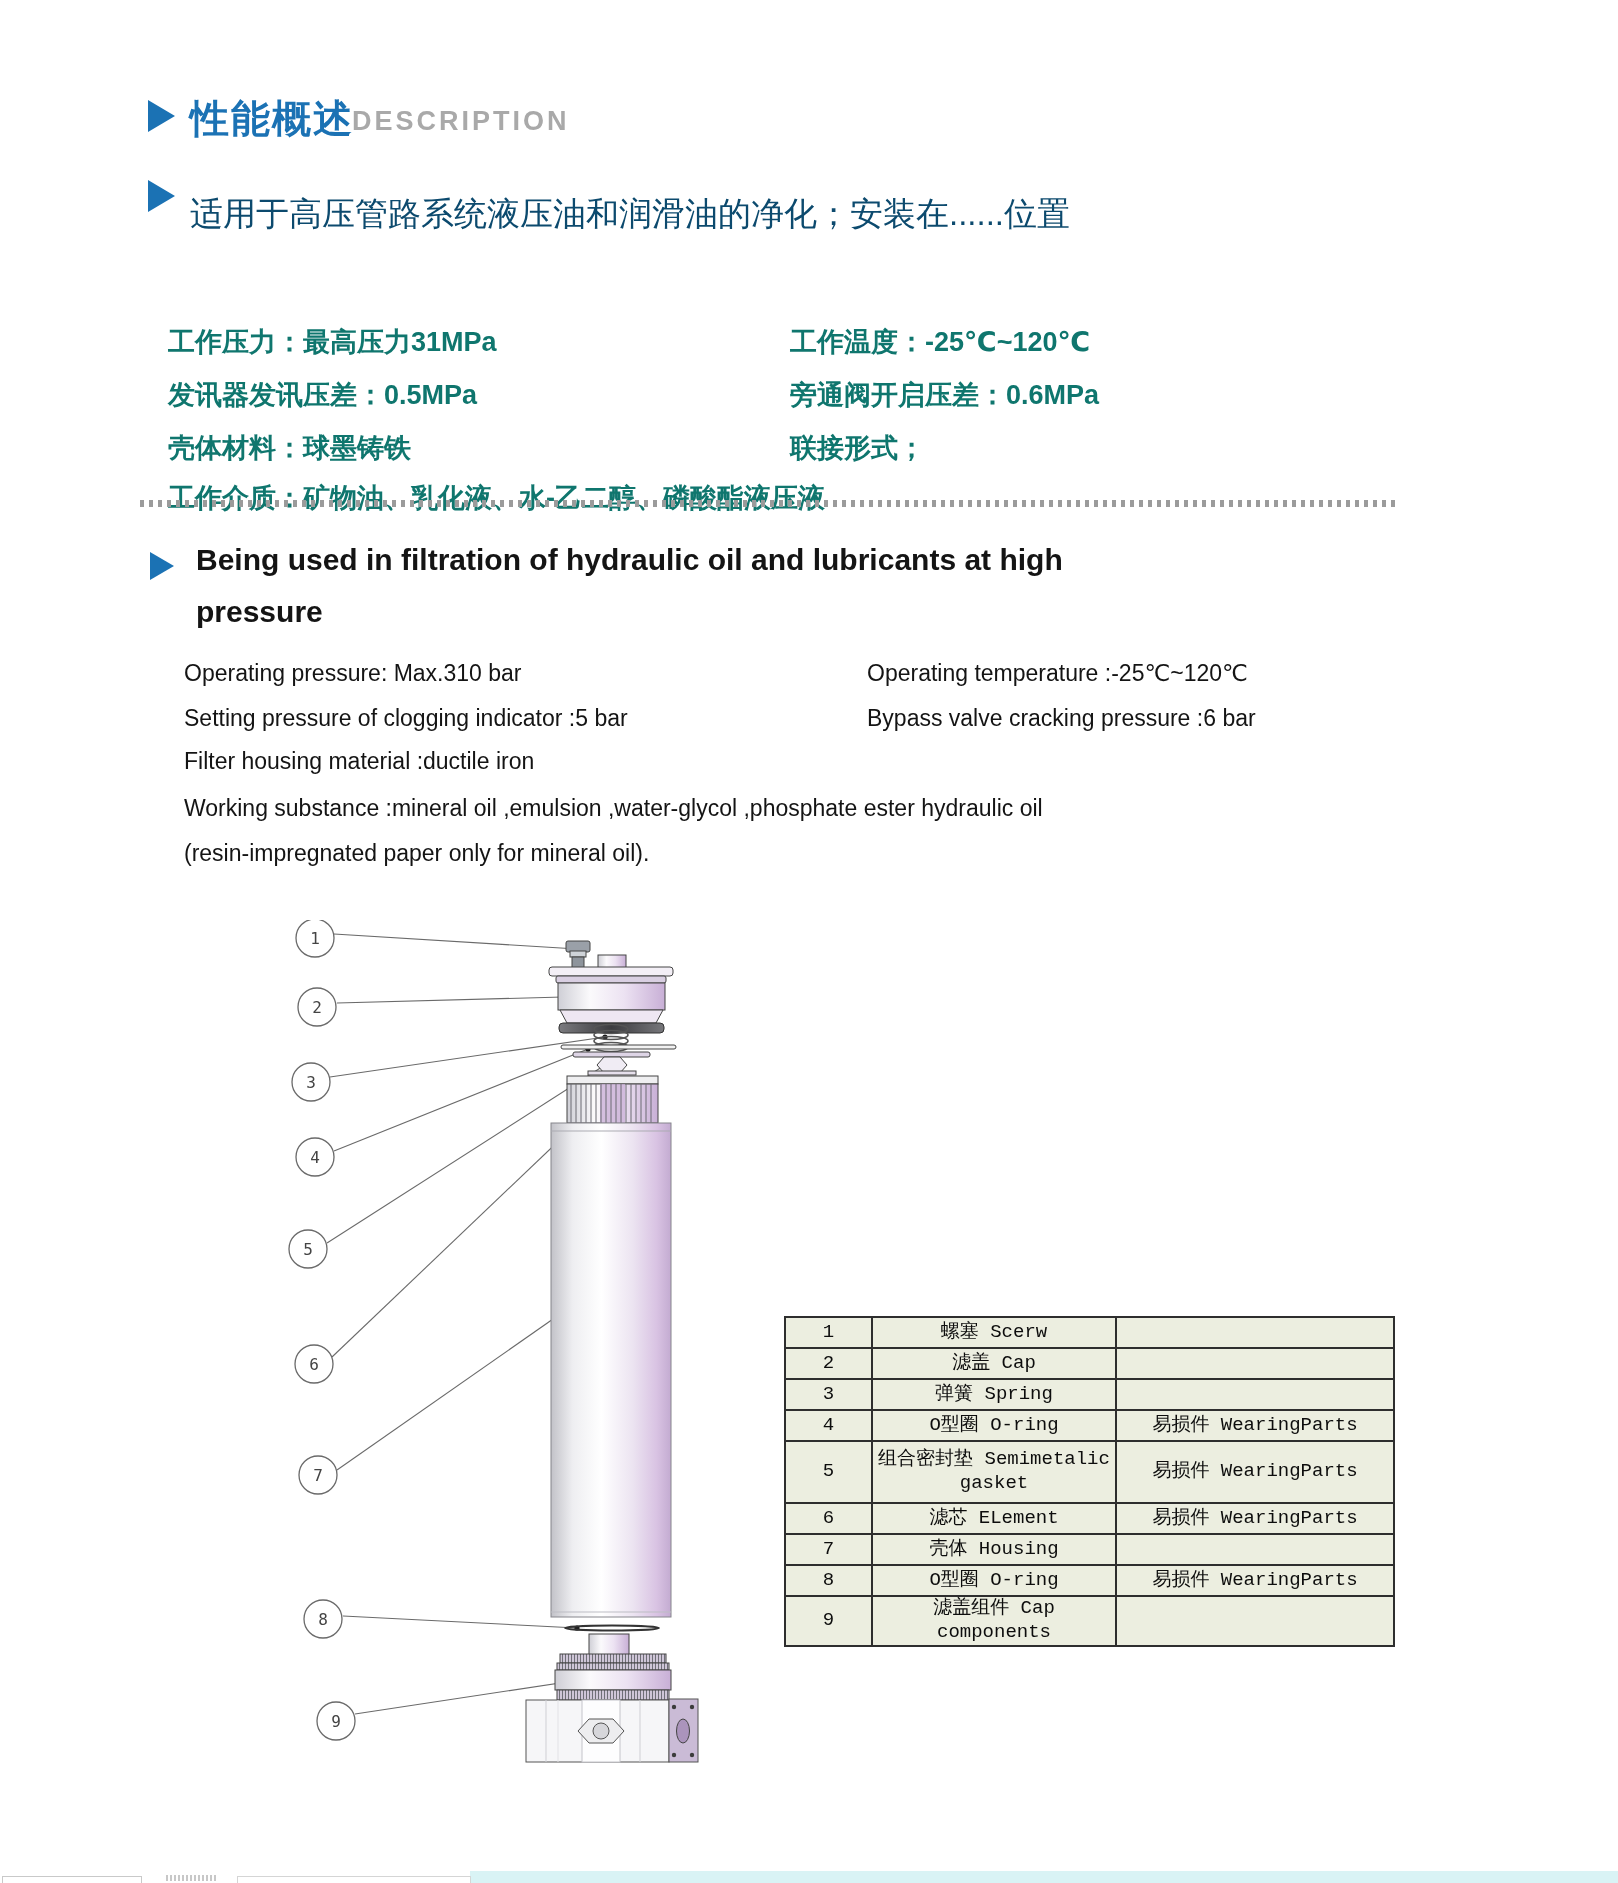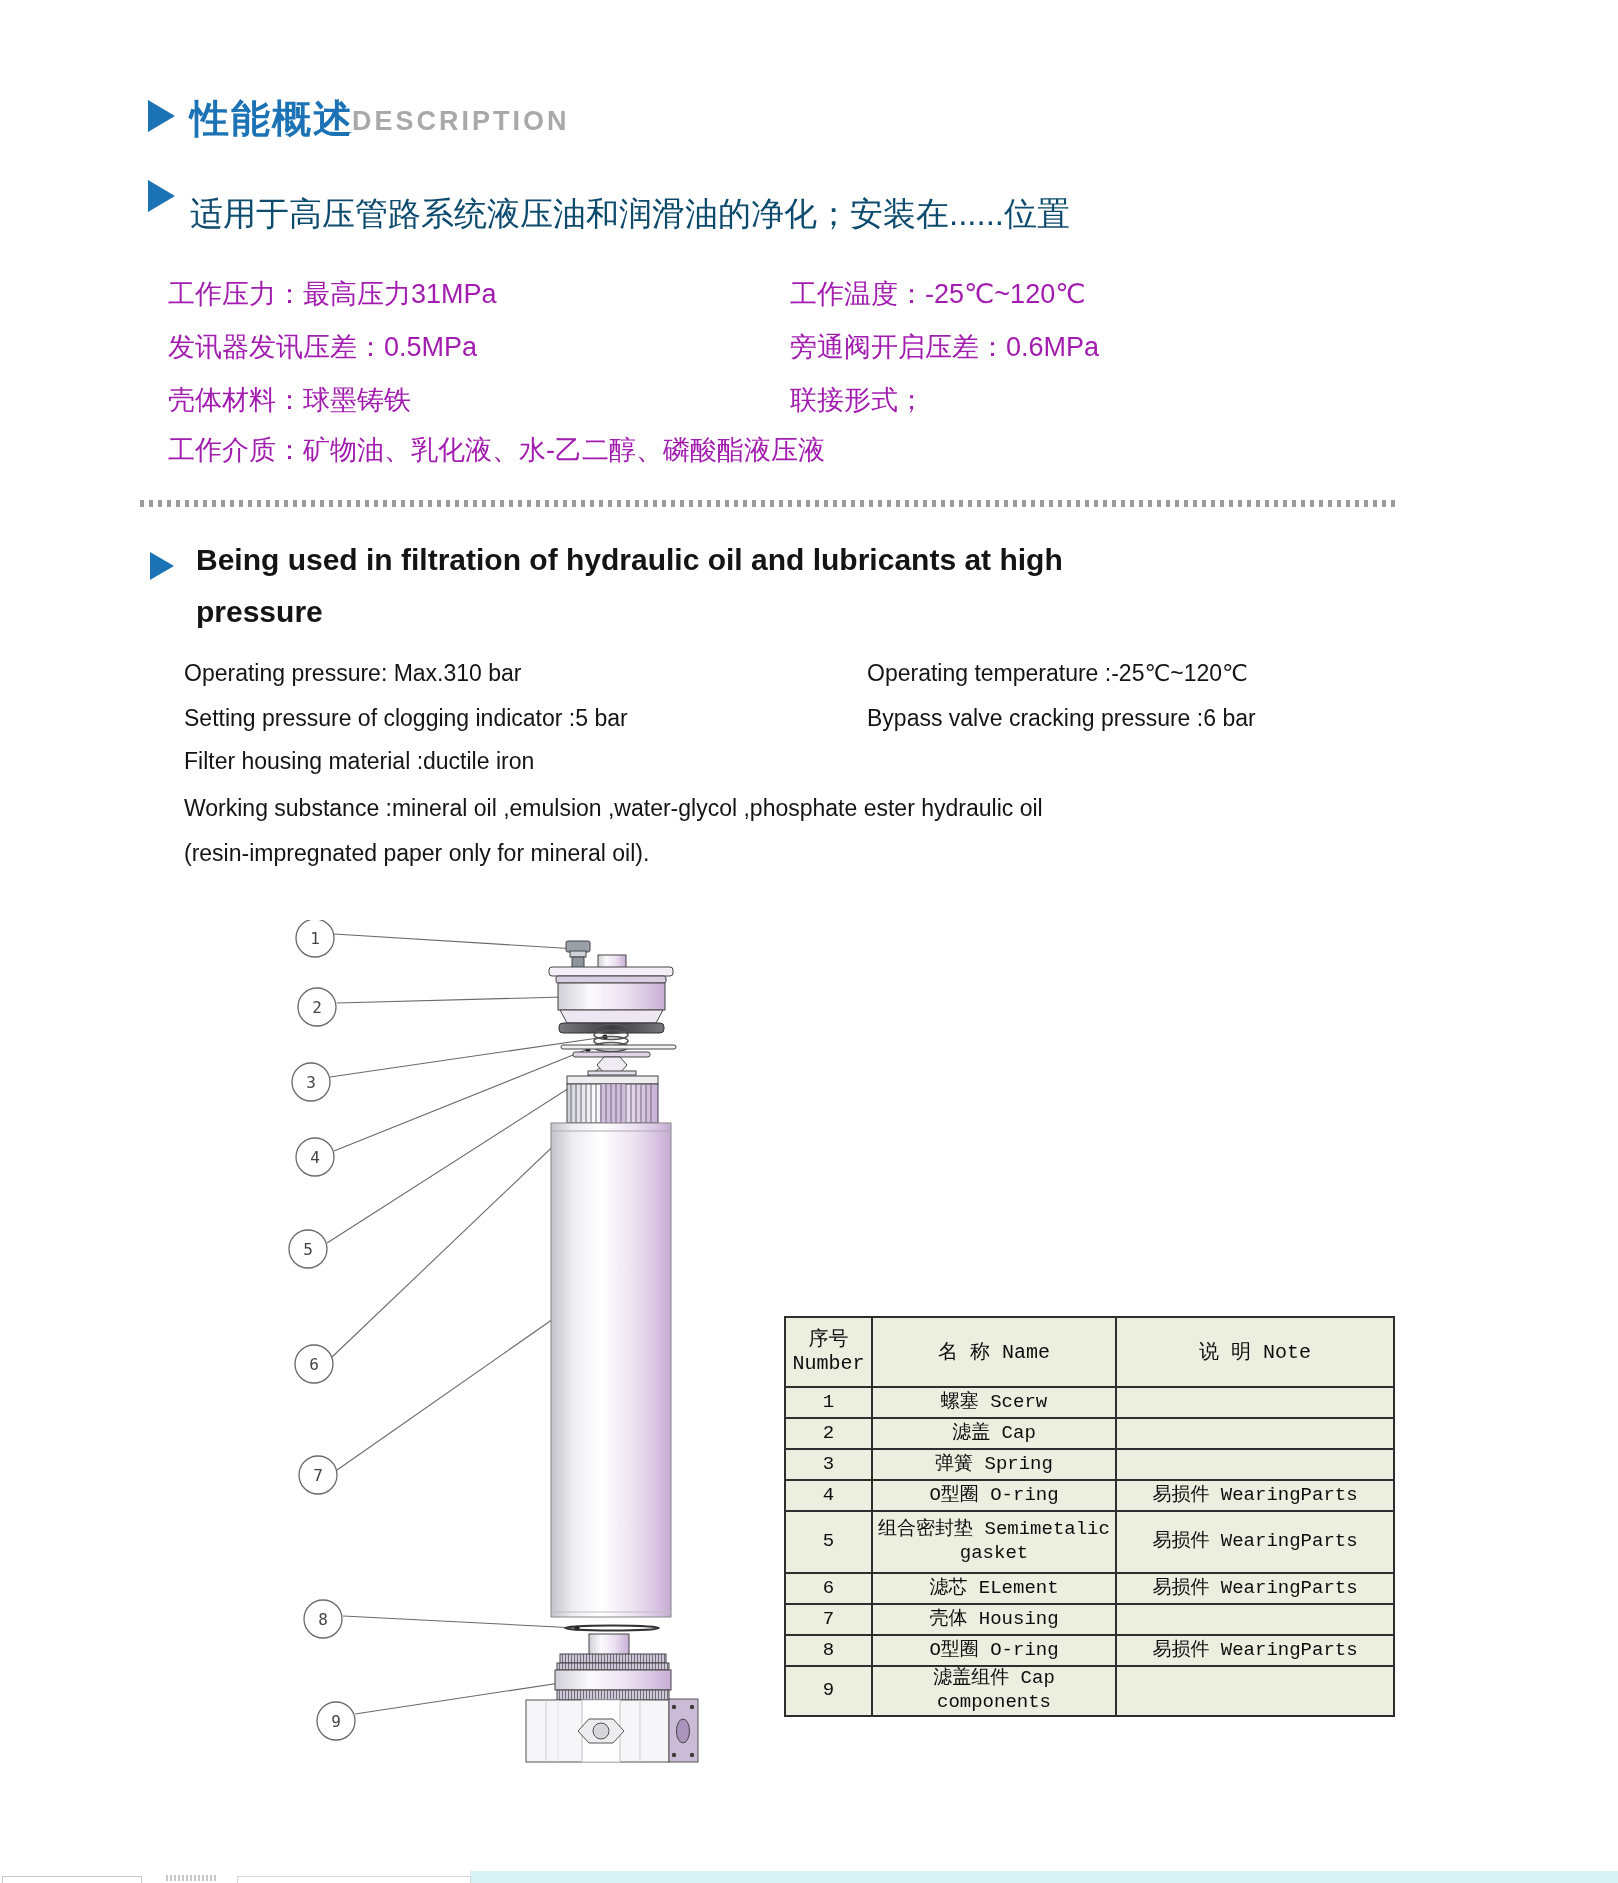--- a/index.html
+++ b/index.html
@@ -4,21 +4,21 @@
 <style>
   html,body{margin:0;padding:0;background:#ffffff;}
   .page{position:relative;width:1618px;height:1883px;background:#ffffff;overflow:hidden;
         font-family:"Liberation Sans","DejaVu Sans",sans-serif;color:#111;padding-left:16px;}
   .abs{position:absolute;}
   .tri{width:0;height:0;border-left:27px solid #1b72b4;border-top:16px solid transparent;border-bottom:16px solid transparent;}
   .tri.sm{border-left-width:24px;border-top-width:14px;border-bottom-width:14px;}
   .zh-title{font-size:39px;font-weight:bold;color:#1b72b4;letter-spacing:2px;}
   .en-title{font-size:27px;font-weight:bold;color:#a9a9a9;letter-spacing:3px;text-align:right;}
   .zh-heading{font-size:33px;font-weight:normal;color:#0c4a6e;}
-  .zh-spec{font-size:27px;font-weight:normal;color:#a21caf;white-space:nowrap;}
+  .zh-spec{font-size:27px;font-weight:bold;color:#0f766e;white-space:nowrap;margin-top:48px;}
   .en-heading{font-size:30px;font-weight:bold;color:#141414;text-align:center;}
   .en-spec{font-size:23px;font-weight:normal;color:#141414;white-space:nowrap;margin-left:12px;}
   .divider{height:7px;background:repeating-linear-gradient(90deg,#9b9b9b 0 4px,transparent 4px 9px);}
   
   .parts-table{border-collapse:collapse;table-layout:fixed;width:609px;background:#eceee0;
                font-family:"Liberation Mono","DejaVu Sans Mono",monospace;font-size:19px;color:#0d0d0d;}
   .parts-table td,.parts-table th{border:2px solid #2e2e2e;text-align:center;vertical-align:middle;
                padding:0 4px;overflow:hidden;font-weight:normal;line-height:1.25;}
   .col-no{width:87px;}
   .col-name{width:244px;}
@@ -208,28 +208,20 @@
     </g>
   </svg>
 
   <table class="parts-table abs" style="left:784px;top:1316px;">
     <colgroup>
         <col class="col-no">
         <col class="col-name">
         <col class="col-note">
       </colgroup>
     <tbody>
-        <tr class="hdr-row">
-      <th>
-        <span class="hdr-stack">序号</span>
-        <span class="hdr-stack">Number</span>
-      </th>
-      <th>名 称  Name</th>
-      <th>说  明  Note</th>
-    </tr>
     <tr class="row-n">
       <td>1</td>
       <td>螺塞 Scerw</td>
       <td></td>
     </tr>
     <tr class="row-n">
       <td>2</td>
       <td>滤盖 Cap</td>
       <td></td>
     </tr>

